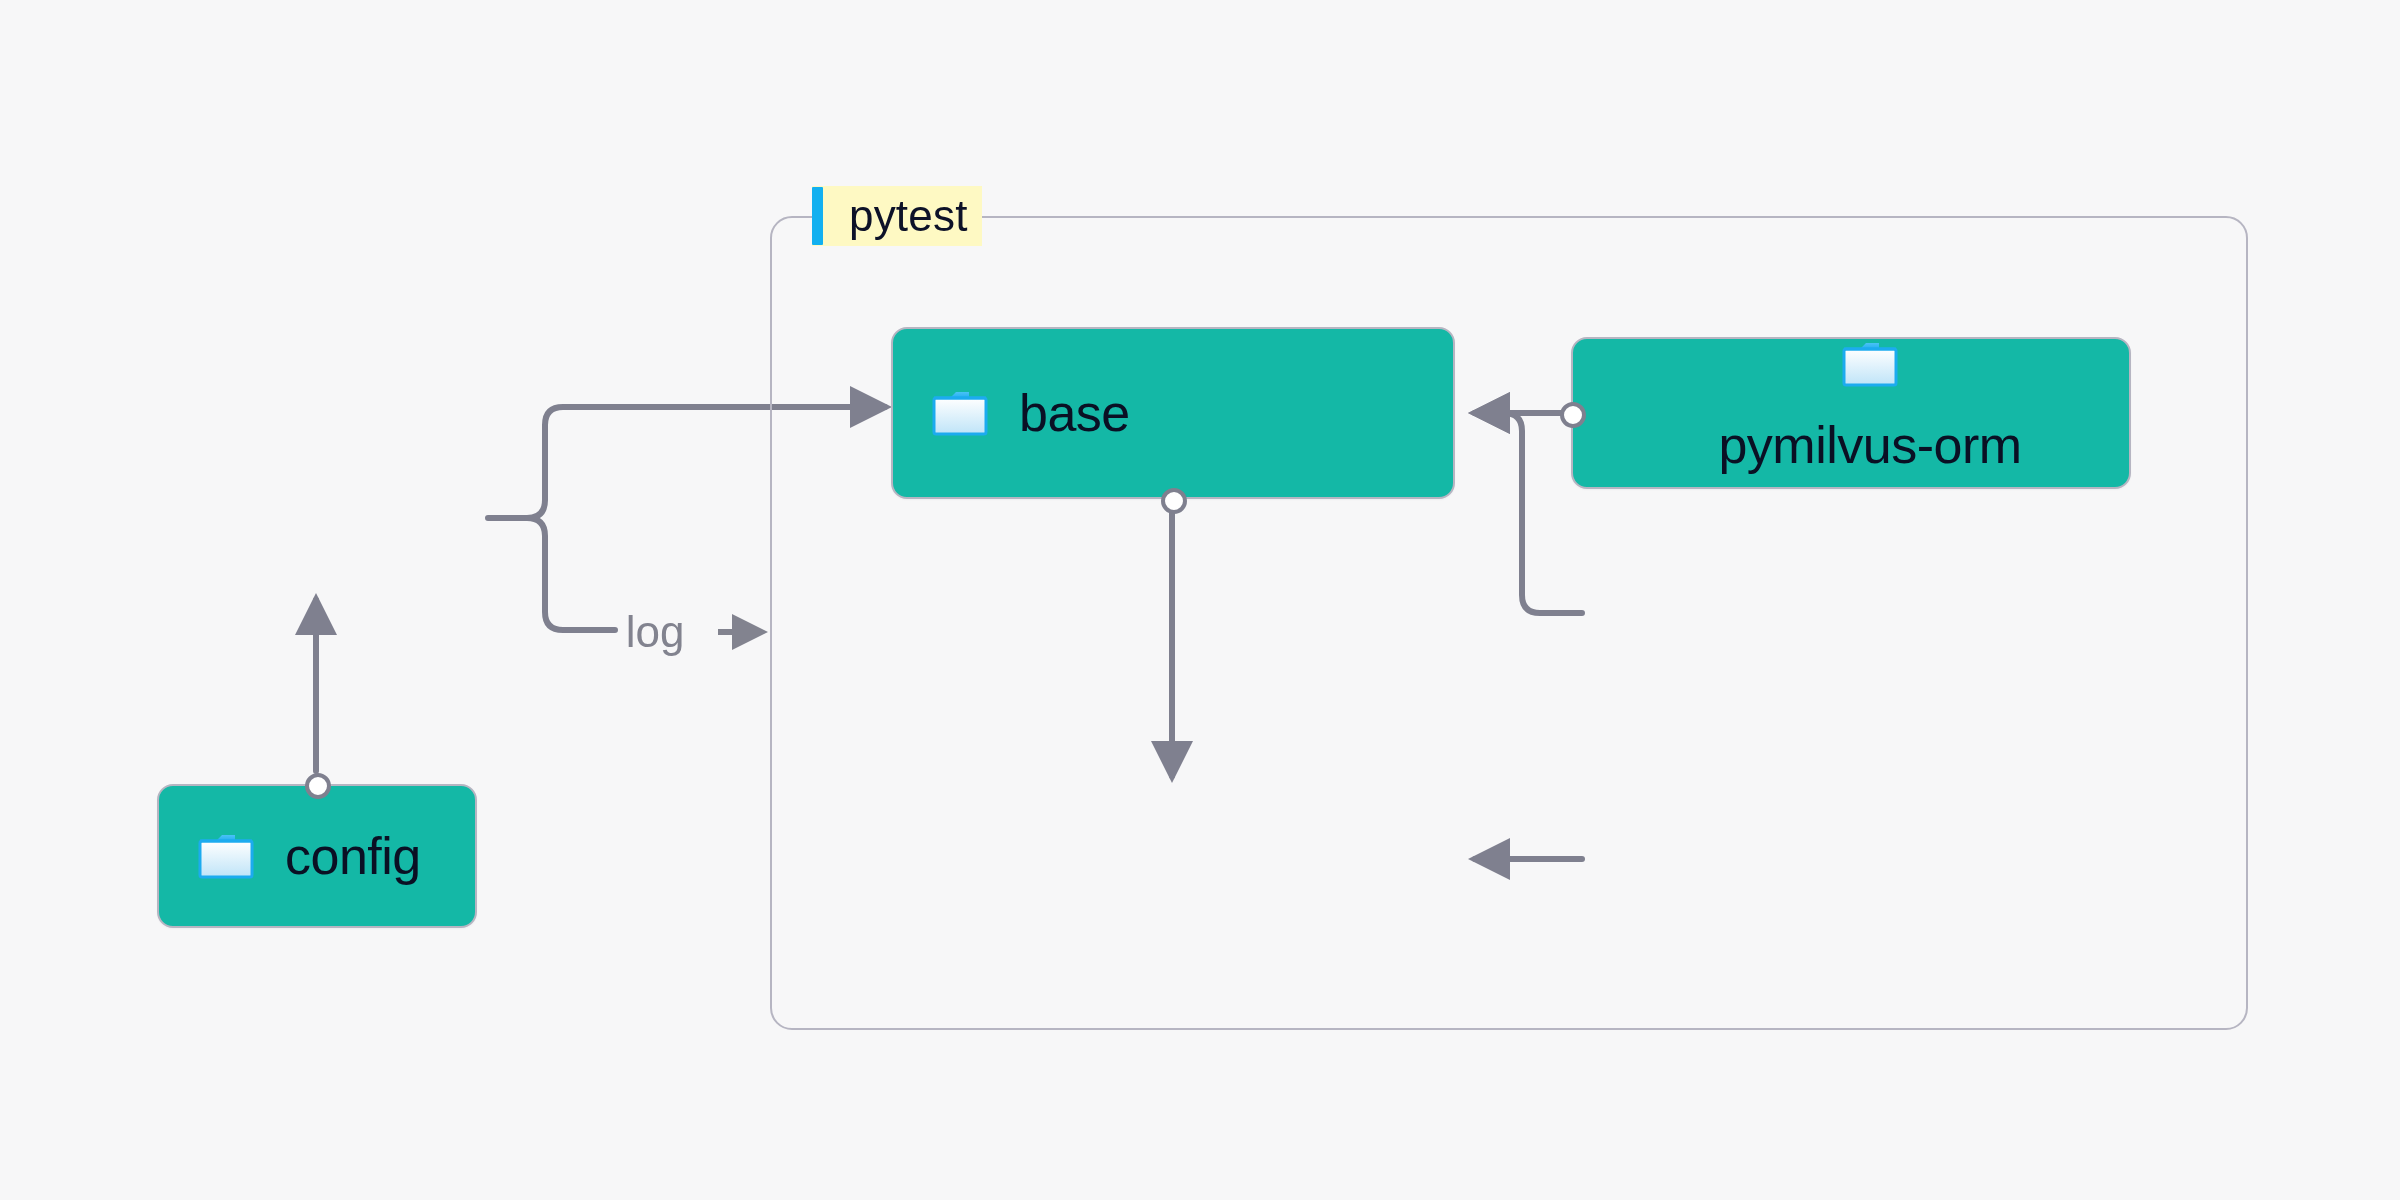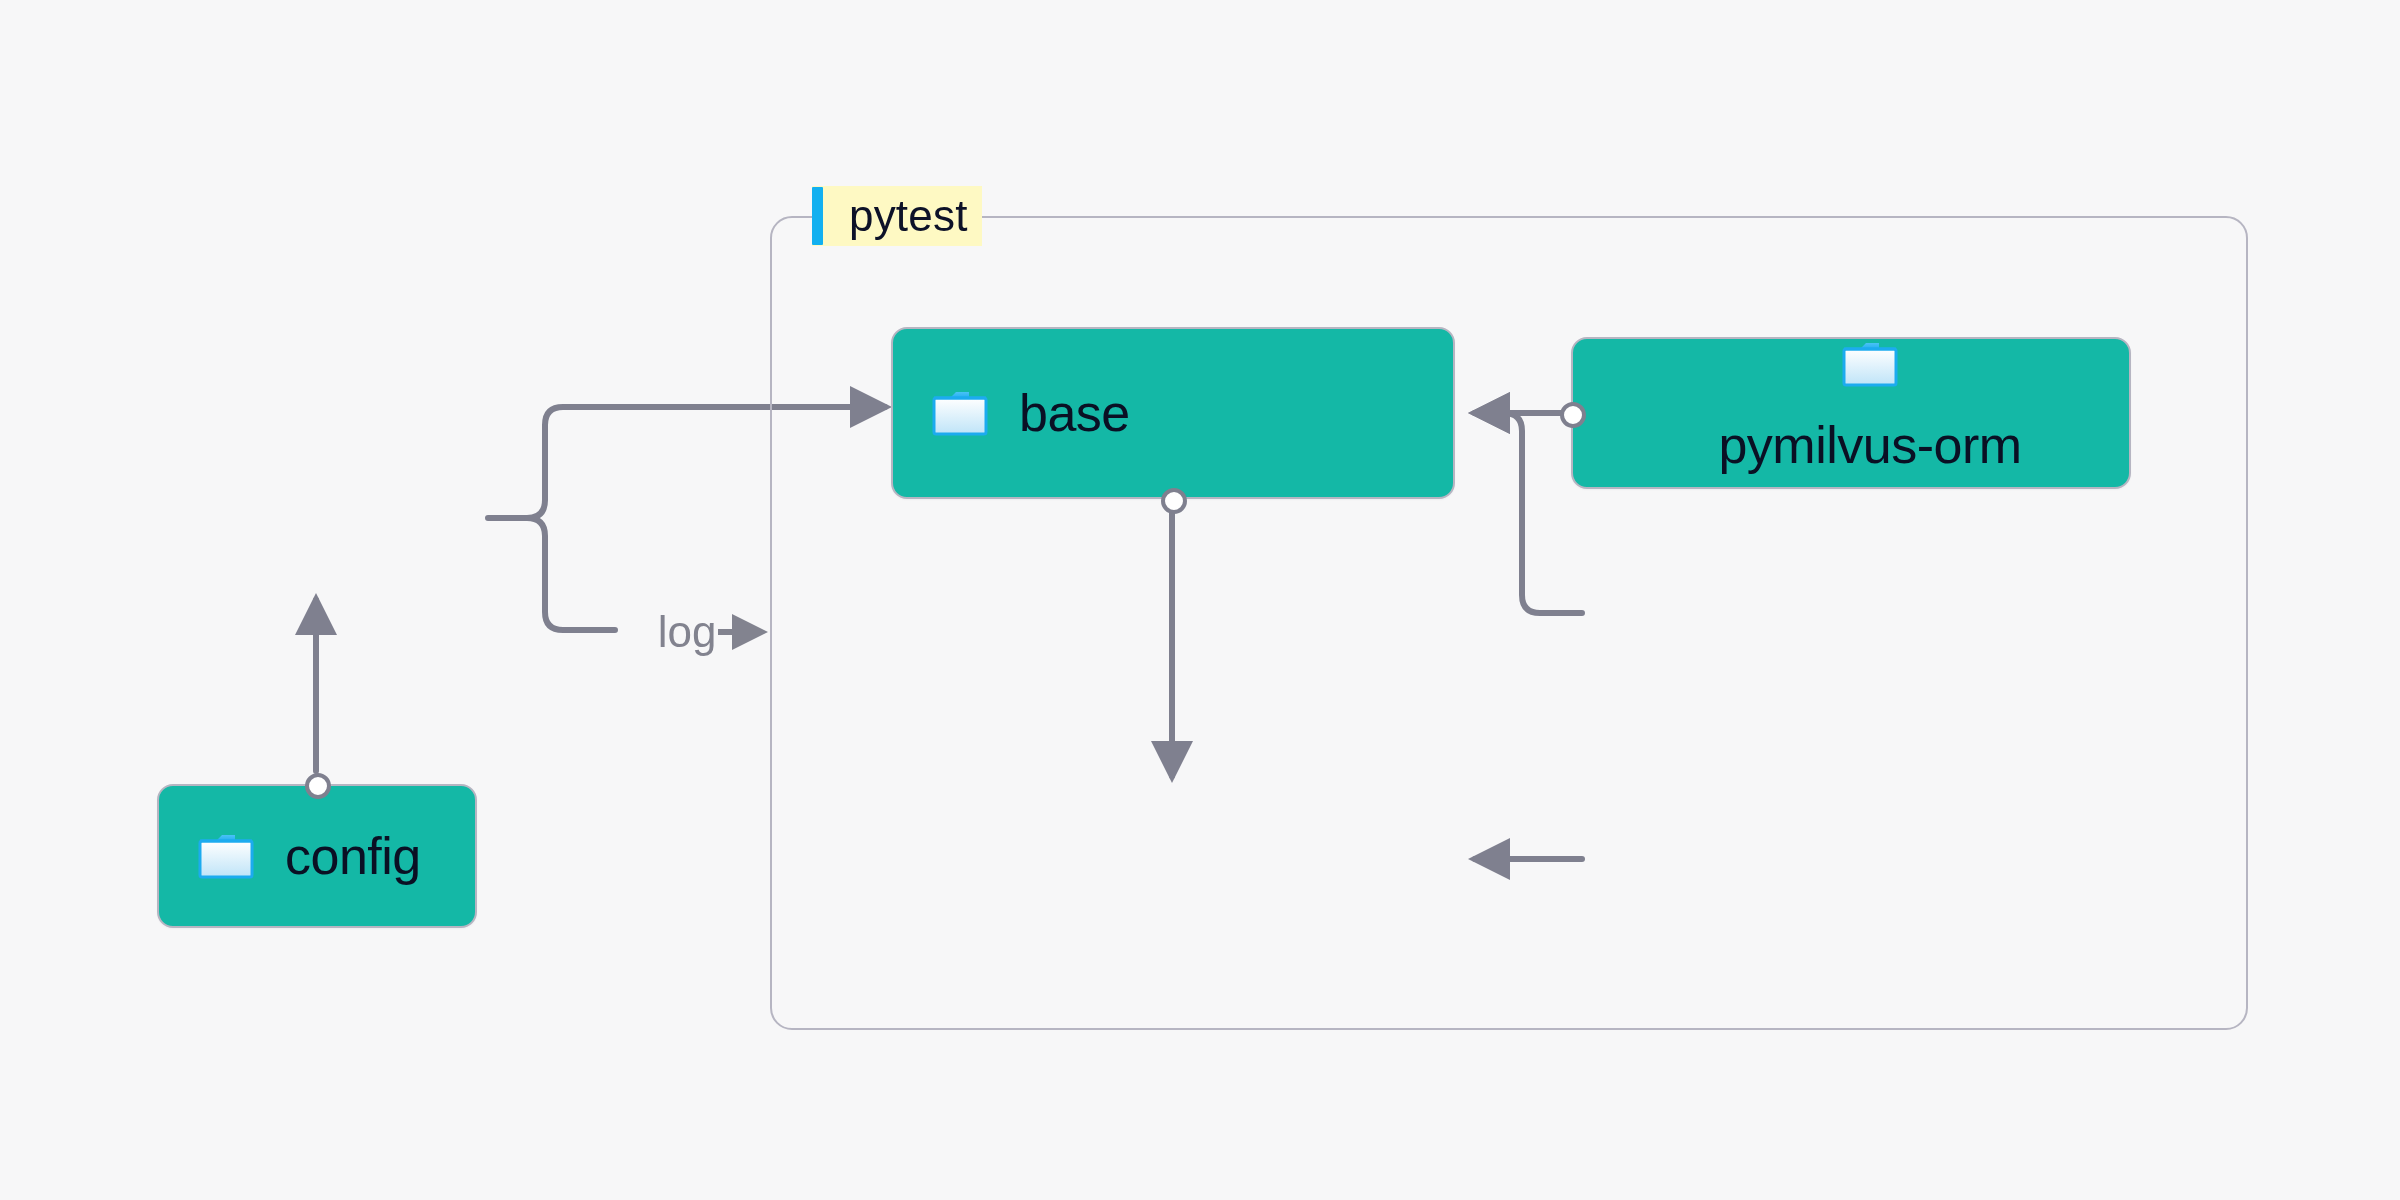--- a/index.html
+++ b/index.html
@@ -185,15 +185,15 @@
       <path d="M3 9 H20 L25 4 H38 V11 H3 Z" fill="url(#folderTab)"></path>
       <rect x="3" y="10" width="52" height="36" rx="2" fill="url(#folderFill)" stroke="#1cabef" stroke-width="3"></rect>
       <path d="M3 10 H55" stroke="#1cabef" stroke-width="3" fill="none"></path>
     </svg>
     <span class="node-label">pymilvus-orm</span>
     <span class="port" style="left:0px; top:76px;"></span>
   </div>
 
 
 
-  <div class="edge-label" style="left:655px; top:632px;margin-left:32px;">log</div>
+  <div class="edge-label" style="left:655px; top:632px;">log</div>
 
 </div>
 
 </body></html>

